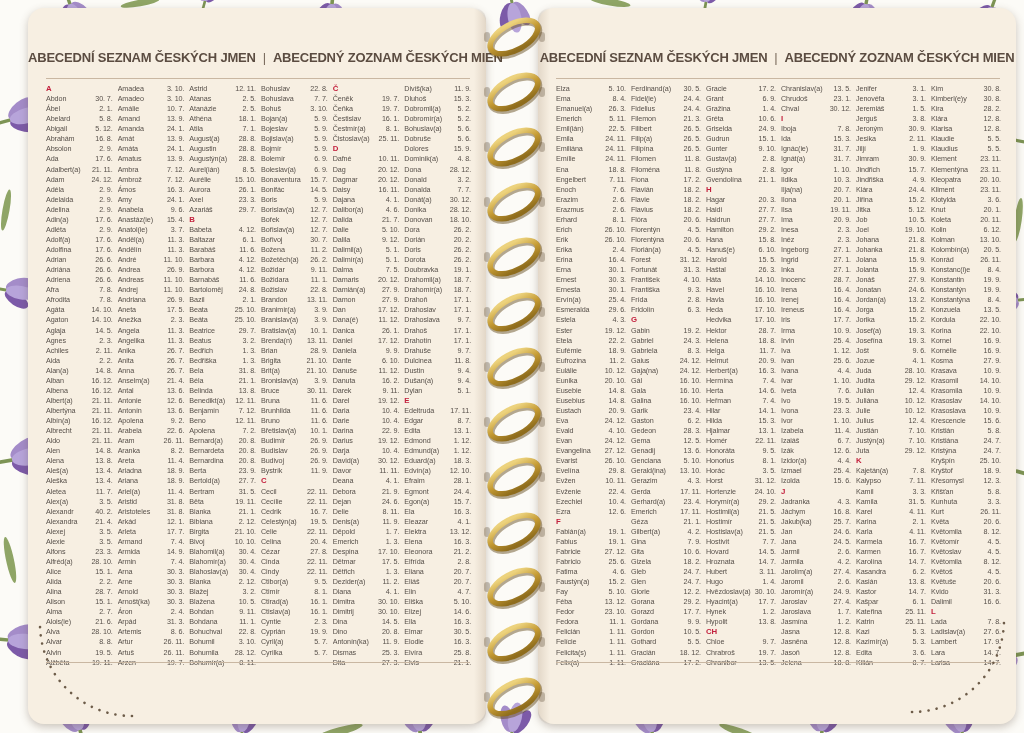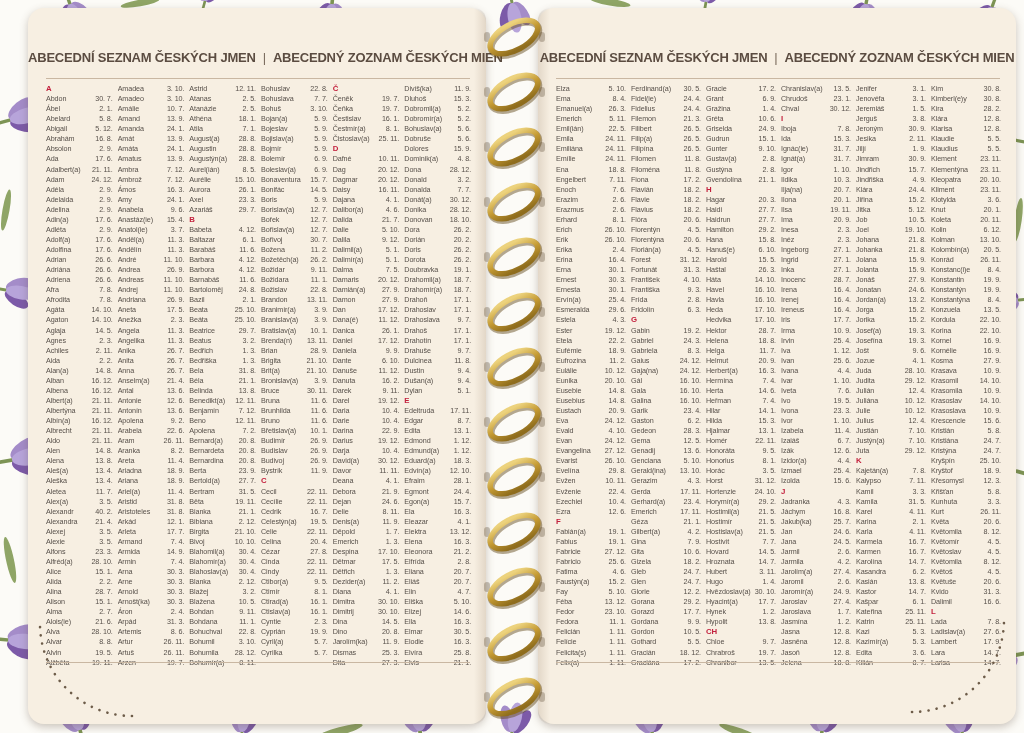--- a/index.html
+++ b/index.html
@@ -1230,21 +1230,21 @@
           </div>
           <div class="row">
             <span class="nm">Dina</span>
             <span class="dt">14. 5.</span>
           </div>
           <div class="row">
             <span class="nm">Dino</span>
             <span class="dt">20. 8.</span>
           </div>
           <div class="row">
-            <span class="nm">Jarolím(ka)</span>
+            <span class="nm">Antonín(ka)</span>
             <span class="dt">11. 9.</span>
           </div>
           <div class="row">
             <span class="nm">Dismas</span>
             <span class="dt">25. 3.</span>
           </div>
           <div class="row">
             <span class="nm">Dita</span>
             <span class="dt">27. 3.</span>
           </div>

